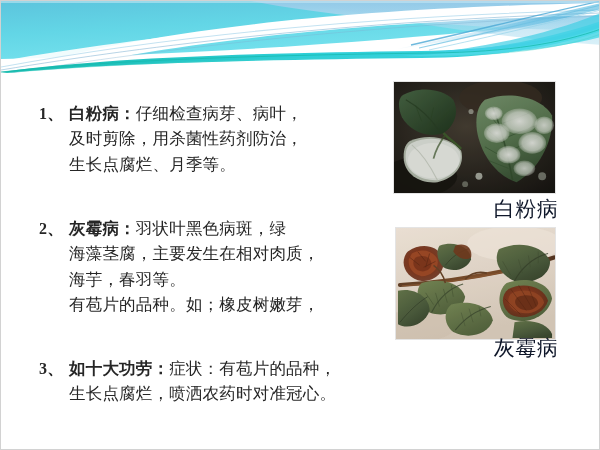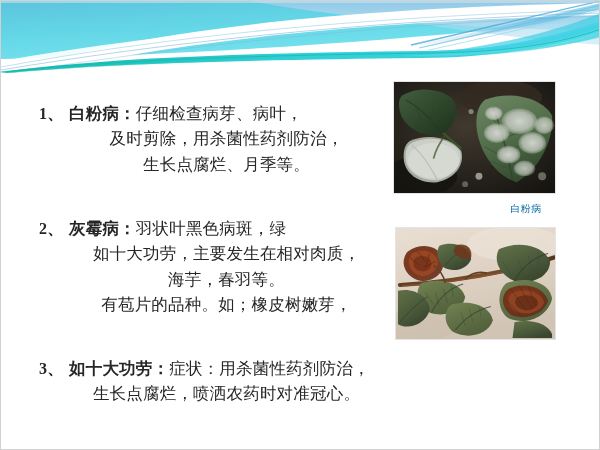--- a/index.html
+++ b/index.html
@@ -70,21 +70,20 @@
     width: 30px;
     font-weight: bold;
     font-size: 16px;
   }
   .bullet .term {
     font-weight: bold;
   }
   .bullet .line2 {
     display: block;
     padding-left: 30px;
-    text-align: center;
   }
 
   #bullet-1 { top: 3px; }
   #bullet-2 { top: 118px; }
   #bullet-3 { top: 258px; }
 
   
   .photo {
     position: absolute;
     border: 1px solid #e4e4e4;
@@ -103,22 +102,22 @@
     top: 154px;
     width: 161px;
     height: 113px;
   }
   .photo svg { display: block; width: 100%; height: 100%; }
 
   .caption {
     position: absolute;
     width: 120px;
     text-align: center;
-    color: #0369a1;
-    font-size: 10px;
+    color: #0f172a;
+    font-size: 21px;
     line-height: 20px;
     letter-spacing: 0.5px;
   }
   #caption-powdery-mildew {
     left: 465px;
     top: 126px;
   }
   #caption-gray-mold {
     left: 465px;
     top: 265px;
@@ -190,27 +189,27 @@
     <div class="bullet-list">
 
       <p class="bullet" id="bullet-1">
         <span class="num">1、</span><span class="term">白粉病：</span><span>仔细检查病芽、病叶，</span>
         <span class="line2">及时剪除，用杀菌性药剂防治，</span>
         <span class="line2">生长点腐烂、月季等。</span>
       </p>
 
       <p class="bullet" id="bullet-2">
         <span class="num">2、</span><span class="term">灰霉病：</span><span>羽状叶黑色病斑，绿</span>
-        <span class="line2">如十大功劳，主要发生在相对肉质，</span>
+        <span class="line2">海藻茎腐，主要发生在相对肉质，</span>
         <span class="line2">海芋，春羽等。</span>
         <span class="line2">有苞片的品种。如；橡皮树嫩芽，</span>
       </p>
 
       <p class="bullet" id="bullet-3">
-        <span class="num">3、</span><span class="term">如十大功劳：</span><span>症状：用杀菌性药剂防治，</span>
+        <span class="num">3、</span><span class="term">如十大功劳：</span><span>症状：有苞片的品种，</span>
         <span class="line2">生长点腐烂，喷洒农药时对准冠心。</span>
       </p>
 
     </div>
 
     <div class="photo" id="photo-powdery-mildew">
       <svg viewBox="0 0 163 113" preserveAspectRatio="none">
         <defs>
           <radialGradient id="pmBg" cx="0.45" cy="0.4" r="0.85">
             <stop offset="0%" stop-color="#4a4236"></stop>
@@ -341,15 +340,16 @@
 
         <path d="M120,96 C138,92 154,98 158,108 L158,112 L118,112 Z" fill="url(#gmLeaf)"></path>
 
         <path d="M70,52 C76,46 84,44 92,46" stroke="#5f3c22" stroke-width="1.8" fill="none"></path>
         <path d="M50,56 C48,48 44,42 38,38" stroke="#5f3c22" stroke-width="1.6" fill="none"></path>
 
         <rect x="0" y="0" width="161" height="113" fill="#a07a52" opacity="0.07"></rect>
       </svg>
     </div>
 
+    <div class="caption" id="caption-gray-mold">灰霉病</div>
 
   </div>
 </div>
 
 </body></html>

